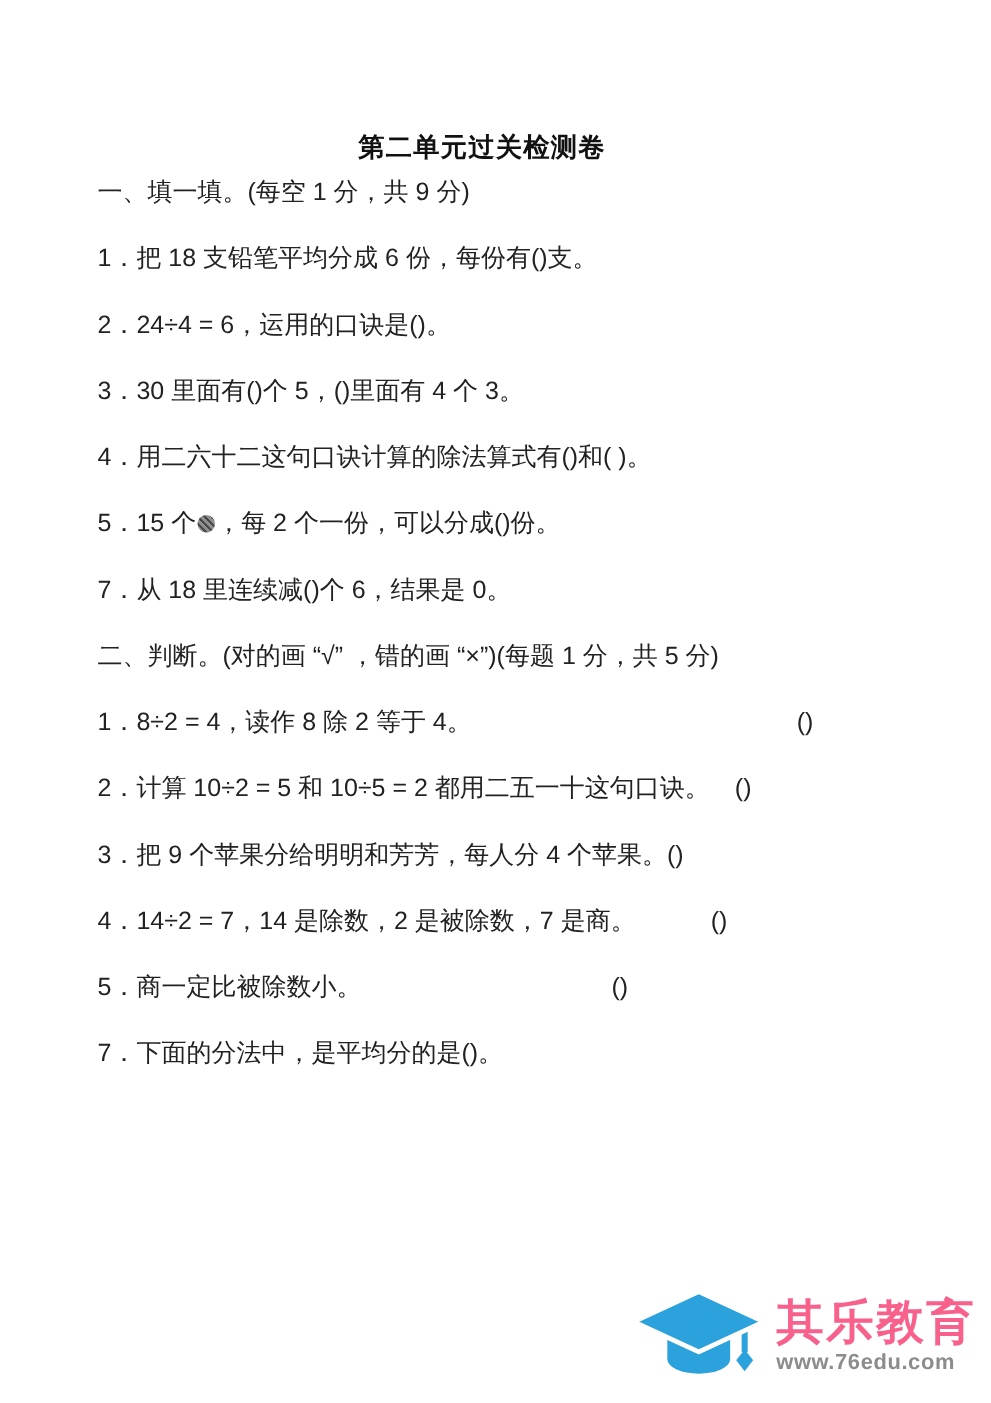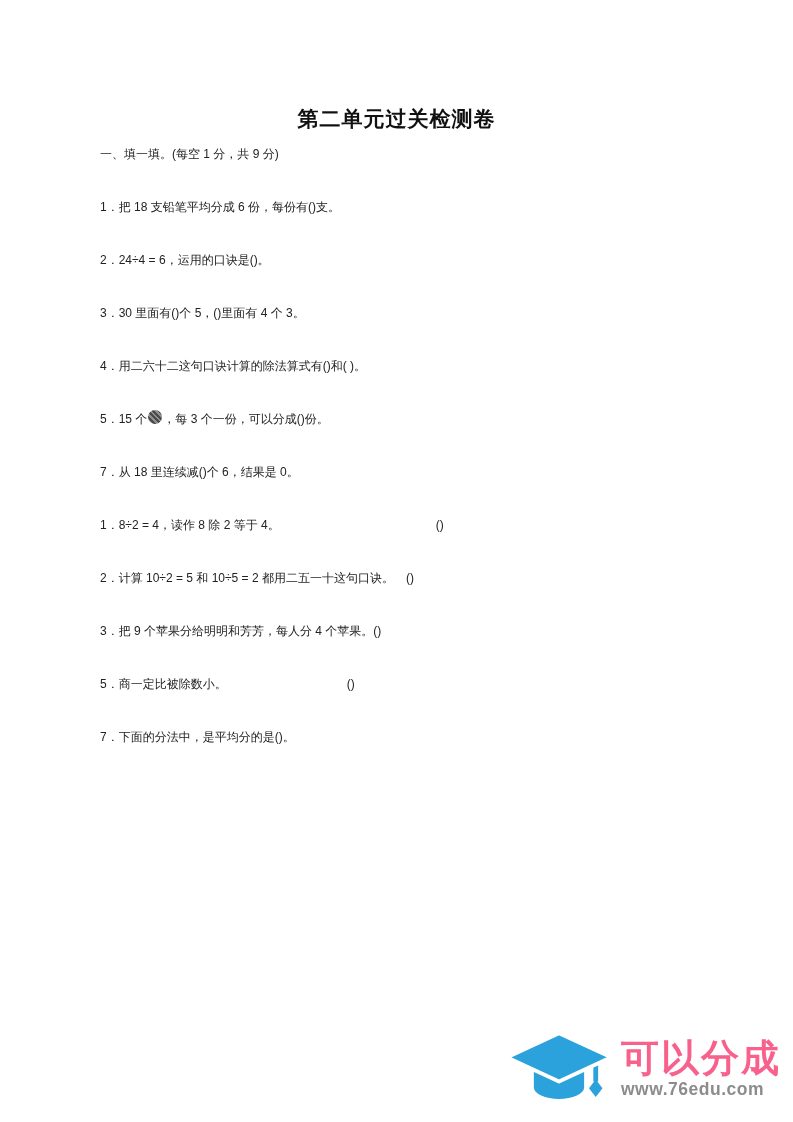--- a/index.html
+++ b/index.html
@@ -6,33 +6,33 @@
   body {
     width: 793px;
     height: 1122px;
     background: #ffffff;
     position: relative;
     overflow: hidden;
     font-family: "Liberation Sans", "DejaVu Sans", sans-serif;
     color: #1c1c1c;
   }
   .content {
-    padding: 106px 100px 0 100px;
+    padding: 106px 100px 0 78px;
   }
   .title {
     font-size: 21px;
     font-weight: bold;
     text-align: center;
     line-height: 26px;
     margin: 0 0 10px 0;
     letter-spacing: 1px;
     color: #111;
   }
   .heading, .line {
-    font-size: 12px;
+    font-size: 20px;
     line-height: 25px;
     margin: 17px 0 28px 0;
     white-space: pre-wrap;
     color: #222;
   }
   .heading { margin-top: 8px; }
   .shape {
     display: inline-block;
     width: 14px;
     height: 14px;
@@ -77,39 +77,41 @@
 
 <div class="content">
 
   <h1 class="title">第二单元过关检测卷</h1>
 
   <p class="heading">一、填一填。(每空 1 分，共 9 分)</p>
   <p class="line">1．把 18 支铅笔平均分成 6 份，每份有()支。</p>
   <p class="line">2．24÷4 = 6，运用的口诀是()。</p>
   <p class="line">3．30 里面有()个 5，()里面有 4 个 3。</p>
   <p class="line">4．用二六十二这句口诀计算的除法算式有()和( )。</p>
-  <p class="line"><span>5．15 个</span><span class="shape circle"></span><span>，每 3 个一份，可以分成()份。</span></p>
+  <p class="line"><span>5．15 个</span><span class="shape circle"></span><span>，每 2 个一份，可以分成()份。</span></p>
   <p class="line">7．从 18 里连续减()个 6，结果是 0。</p>
 
+  <p class="heading">二、判断。(对的画 “√” ，错的画 “×”)(每题 1 分，共 5 分)</p>
   <p class="line">1．8÷2 = 4，读作 8 除 2 等于 4。　　　　　　　　　　　　　()</p>
   <p class="line">2．计算 10÷2 = 5 和 10÷5 = 2 都用二五一十这句口诀。　()</p>
   <p class="line">3．把 9 个苹果分给明明和芳芳，每人分 4 个苹果。()</p>
+  <p class="line">4．14÷2 = 7，14 是除数，2 是被除数，7 是商。　　　()</p>
   <p class="line">5．商一定比被除数小。　　　　　　　　　　()</p>
 
   <p class="line">7．下面的分法中，是平均分的是()。</p>
 
 </div>
 
 <div class="logo">
   <svg class="logo-cap" viewBox="0 0 120 80" xmlns="http://www.w3.org/2000/svg">
 
     <path d="M34 34 V60 A26 12 0 0 0 86 60 V34 Z" fill="#2ba2dc"></path>
 
     <path d="M98 31 V54" stroke="#2ba2dc" stroke-width="5" fill="none"></path>
     <path d="M98 52 l7 9 l-7 9 l-7 -9 Z" fill="#2ba2dc"></path>
 
     <path d="M60 4 L114 29 L60 54 L6 29 Z" fill="#2ba2dc" stroke="#ffffff" stroke-width="4" stroke-linejoin="round"></path>
   </svg>
   <div class="logo-text">
-    <div class="logo-brand">可以分成</div>
+    <div class="logo-brand">其乐教育</div>
     <div class="logo-site">www.76edu.com</div>
   </div>
 </div>
 
 </body></html>

